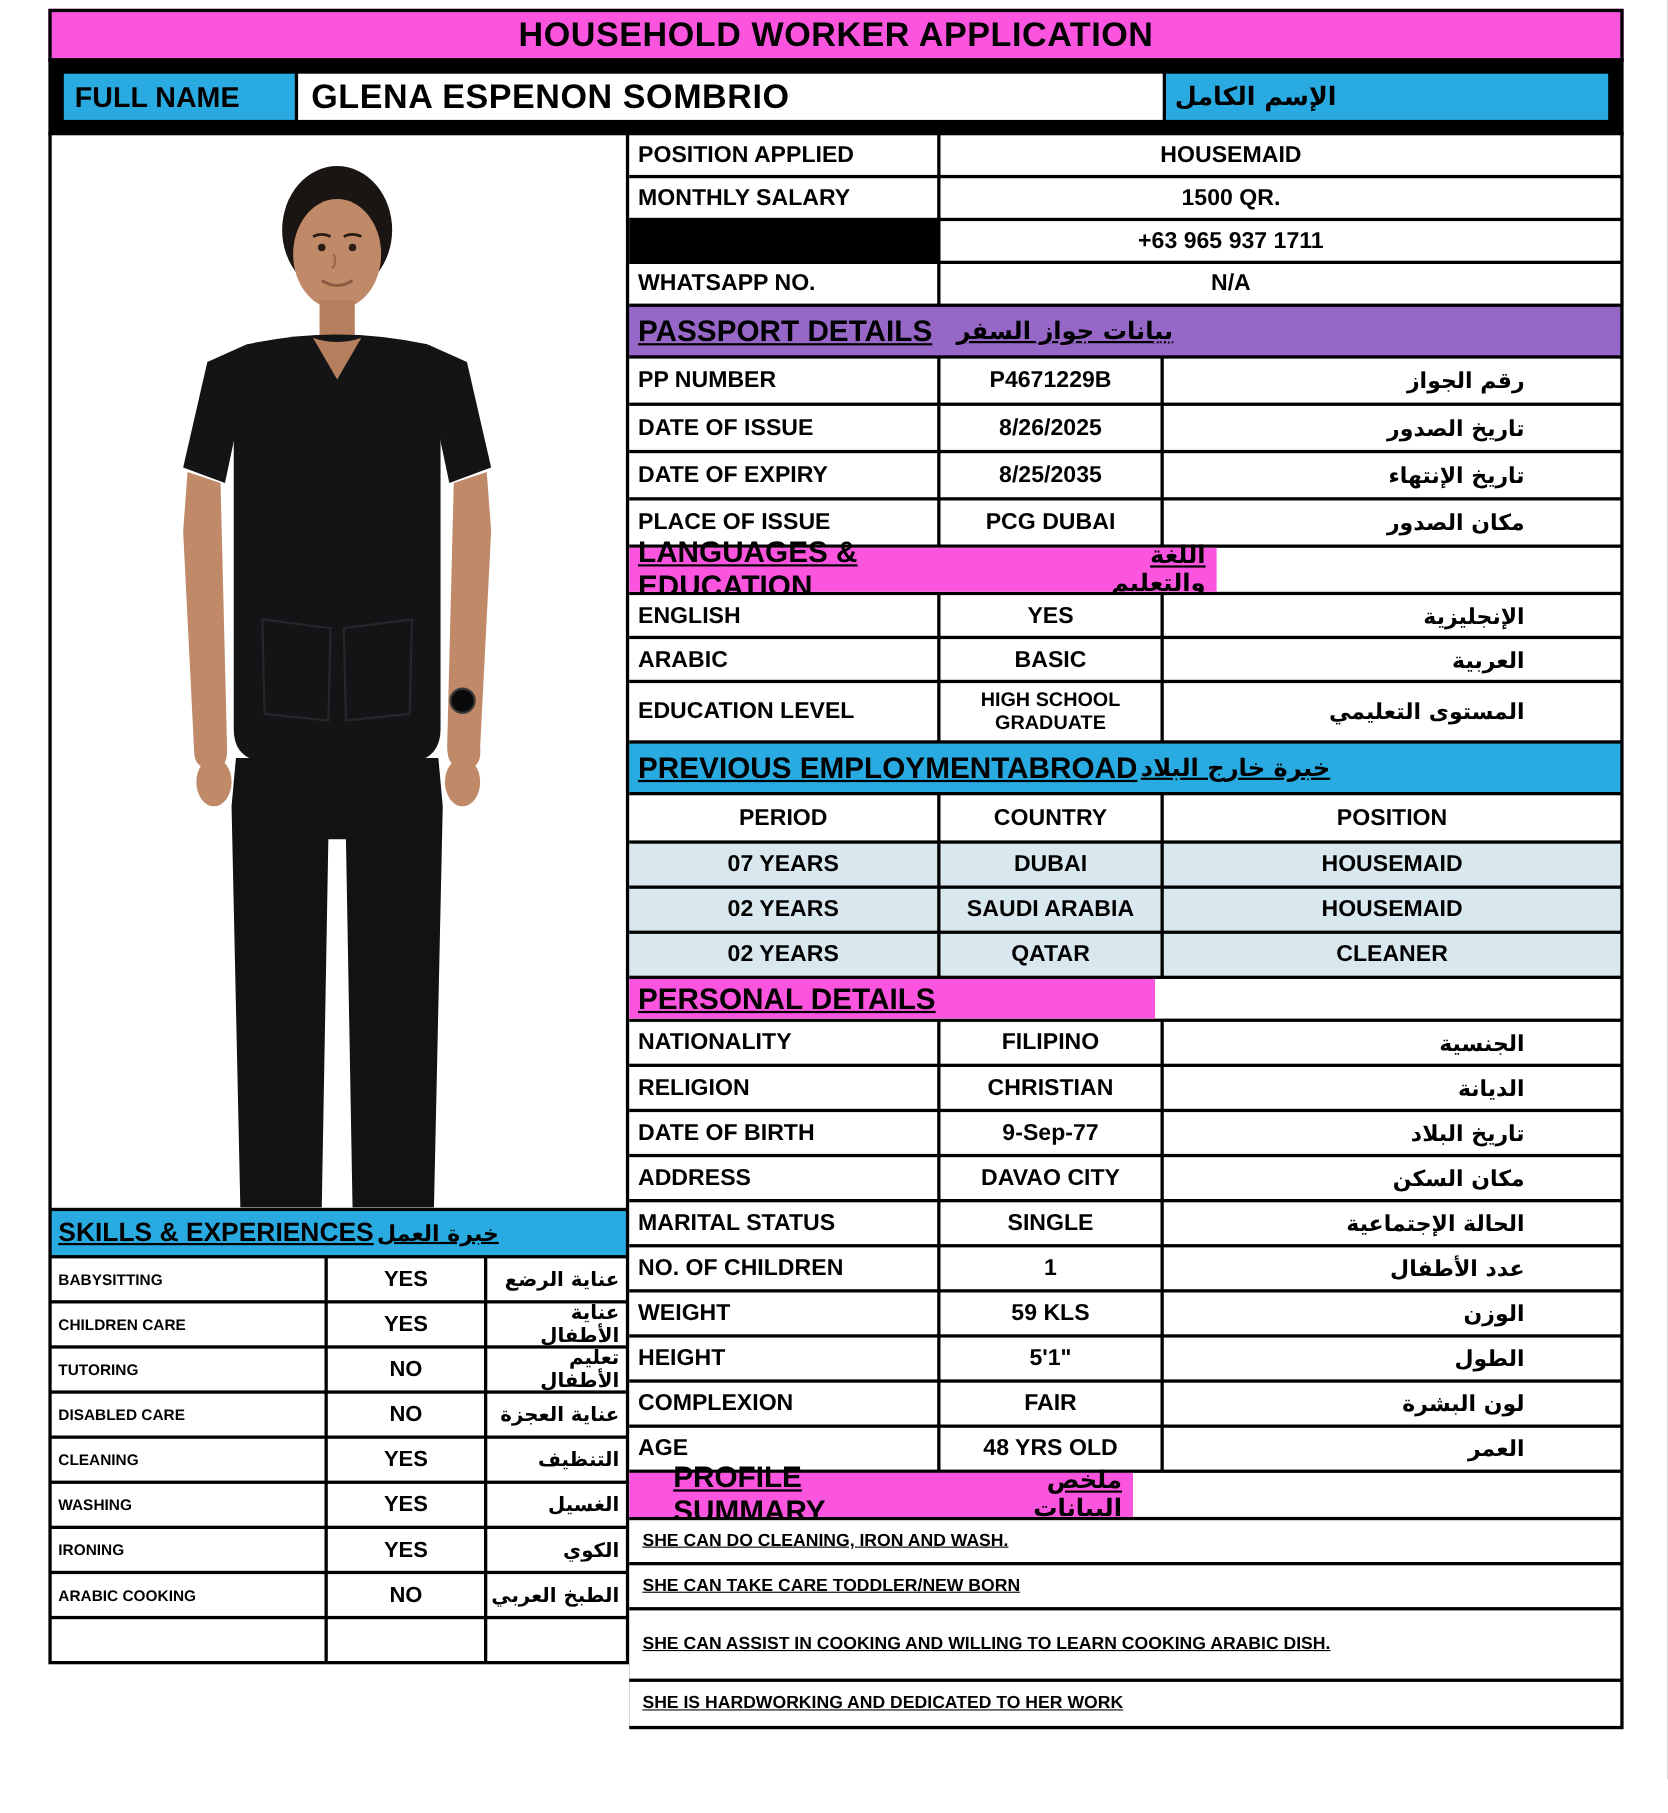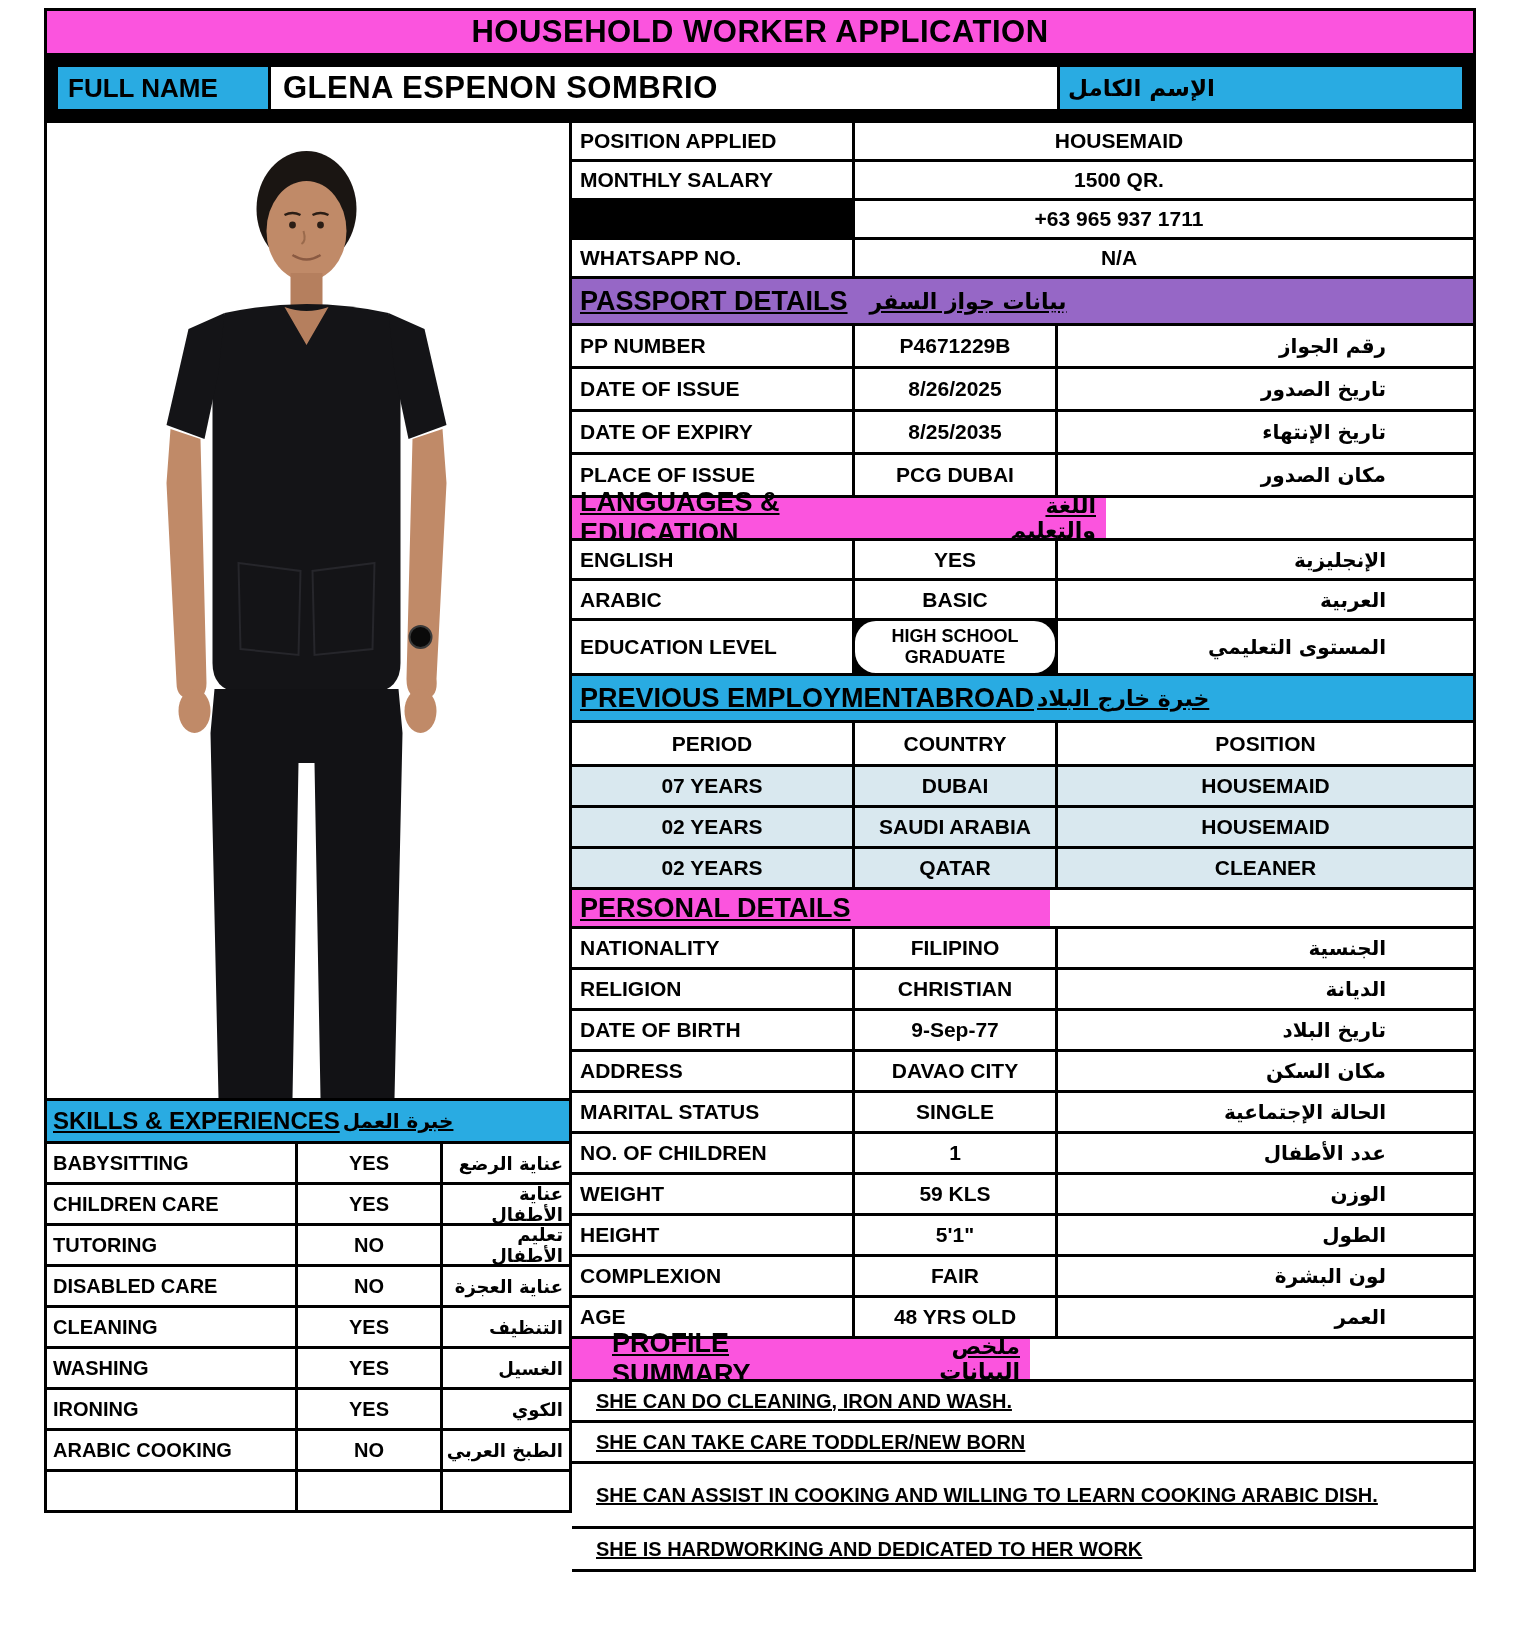--- a/index.html
+++ b/index.html
@@ -49,21 +49,21 @@
     flex:1;display:grid;grid-template-columns:280px 200px 1fr;
     gap:3px;background:#000;padding:3px;padding-left:0;
   }
 
   .cell{background:#fff;display:flex;align-items:center;font-size:21px;}
   .span3{grid-column:1 / -1;text-decoration:underline;}
   .span23{grid-column:2 / -1;}
 
   .lab{justify-content:flex-start;padding-left:8px;}
   .val{justify-content:center;text-align:center;}
-  .val-small{font-size:18px;line-height:1.15;border-radius:21px;}
+  .val-small{font-size:18px;line-height:1.15;}
   .ar{justify-content:flex-end;padding-right:87px;}
   .ar span,.fullname-ar span,.hdr-ar,.skar span{font-family:"DejaVu Sans",sans-serif;}
   .ar span{font-size:20px;}
   .contact-val{padding-right:90px;}
 
   .r36{height:36px}.r37{height:37px}.r38{height:38px}.r40{height:40px}
   .r41{height:41px}.r44{height:44px}.r52{height:52px}.r62{height:62px}
 
   
   .hdr{font-size:27px;padding-left:8px;justify-content:flex-start;}
@@ -79,24 +79,24 @@
   }
   .pill-lang{width:534px;}
   .pill-personal{width:478px;}
   .pill-profile{width:458px;padding-left:40px;}
 
   
   .blue{background:var(--rowblue,#d9e8ef);}
   .emp-h{font-size:21px;}
 
   
-  .profile-row{justify-content:flex-start;padding-left:24px;font-size:20px;}
-
-  
-  .sk-lab{font-size:20px;padding-left:6px;}
+  .profile-row{justify-content:flex-start;padding-left:12px;font-size:16px;}
+
+  
+  .sk-lab{font-size:14px;padding-left:6px;}
   .sk-val{font-size:20px;}
   .skar{justify-content:flex-end;padding-right:6px;}
   .skar span{font-size:18px;}
   .skills-hdr{font-size:24px;padding-left:6px;}
   .skills-hdr .hdr-ar{font-size:20px;}
 
   
   .photo-cell{height:975px;background:#fff;position:relative;overflow:hidden;
     align-items:stretch;justify-content:center;}
   .photo-cell svg{display:block;width:100%;height:100%;}

